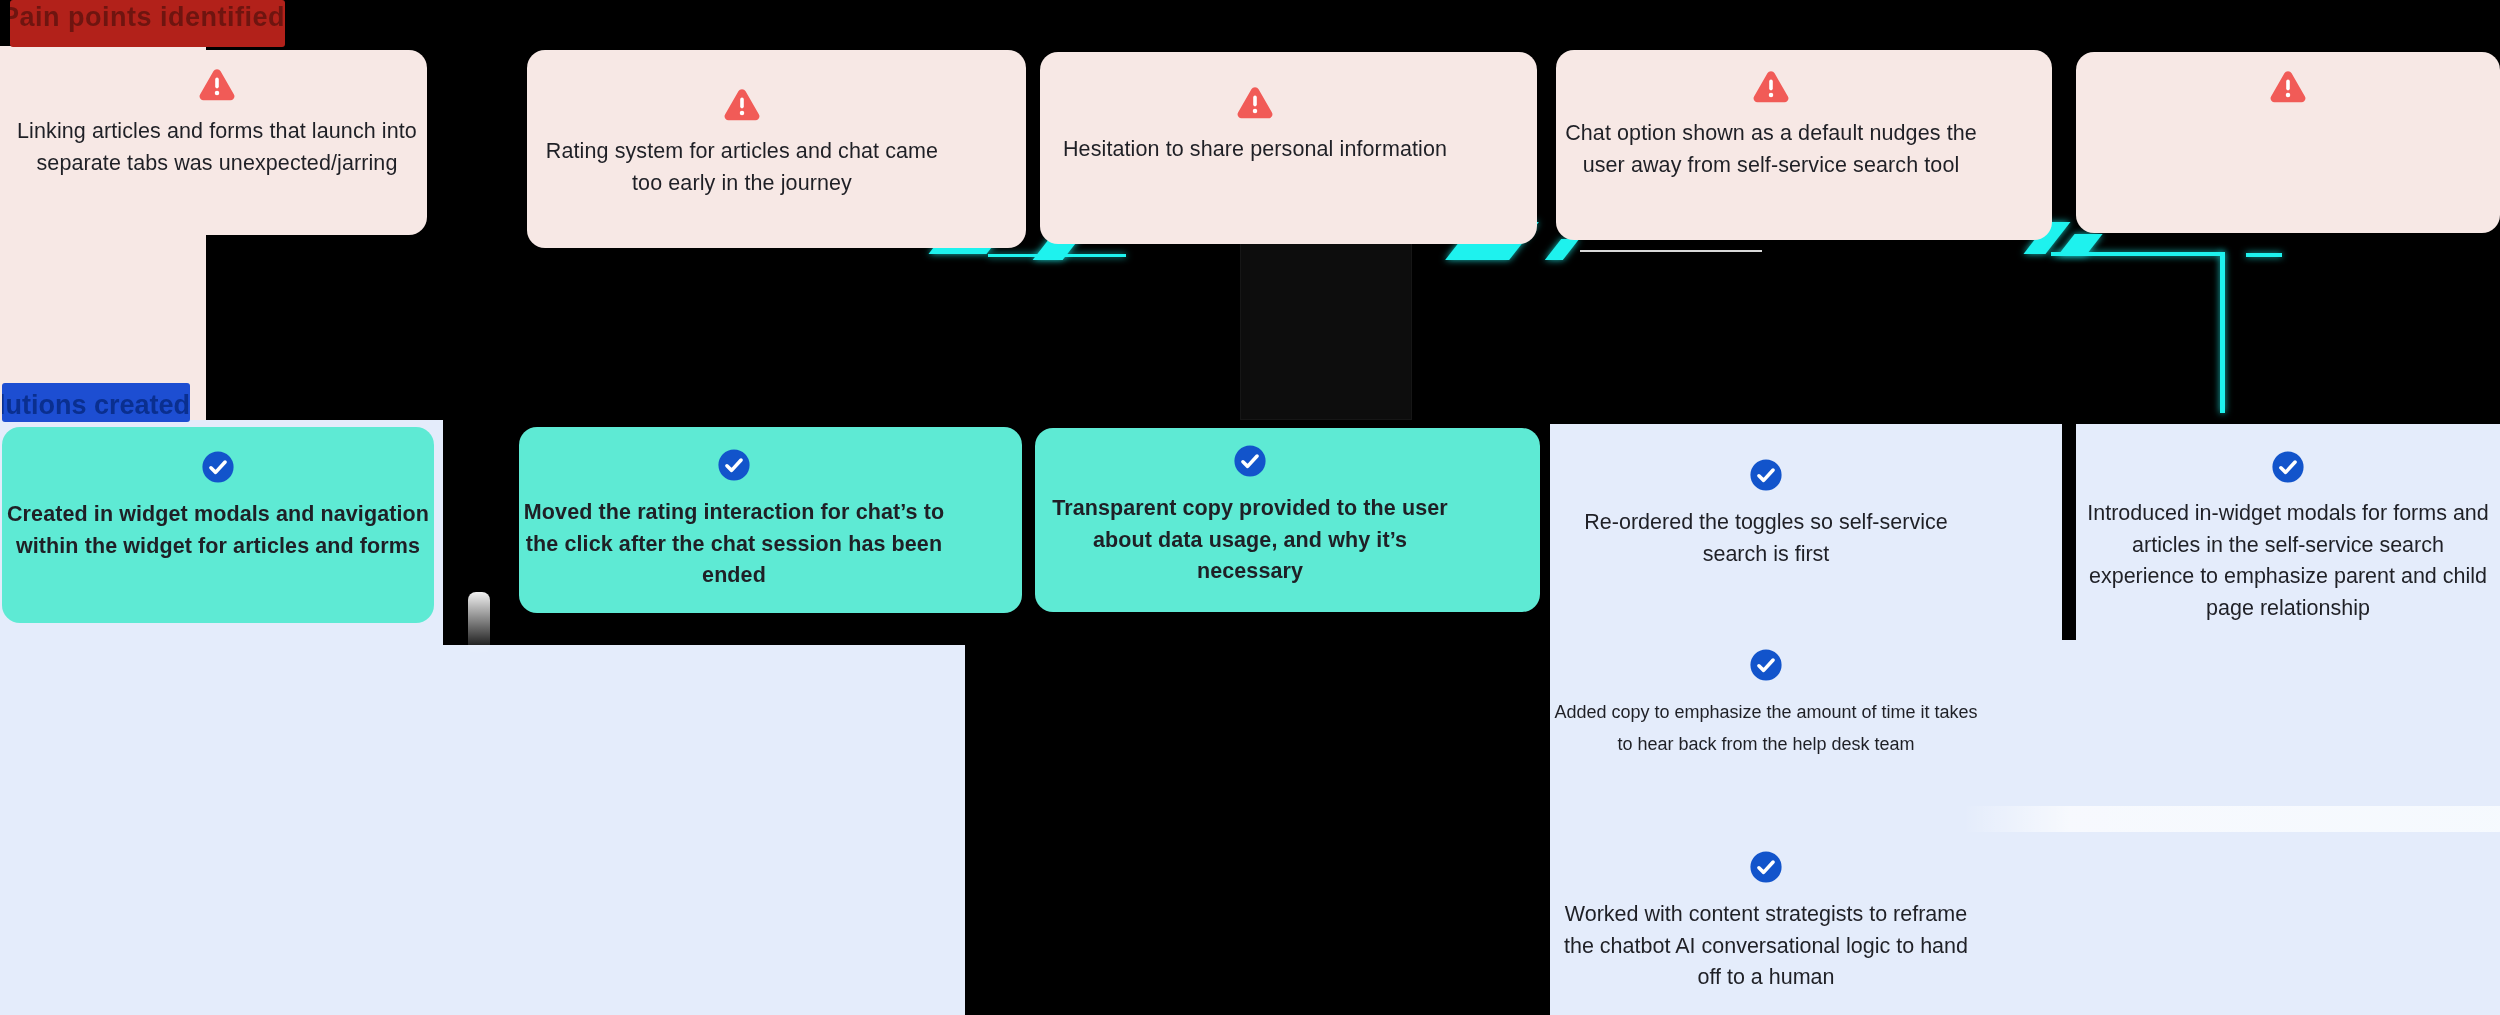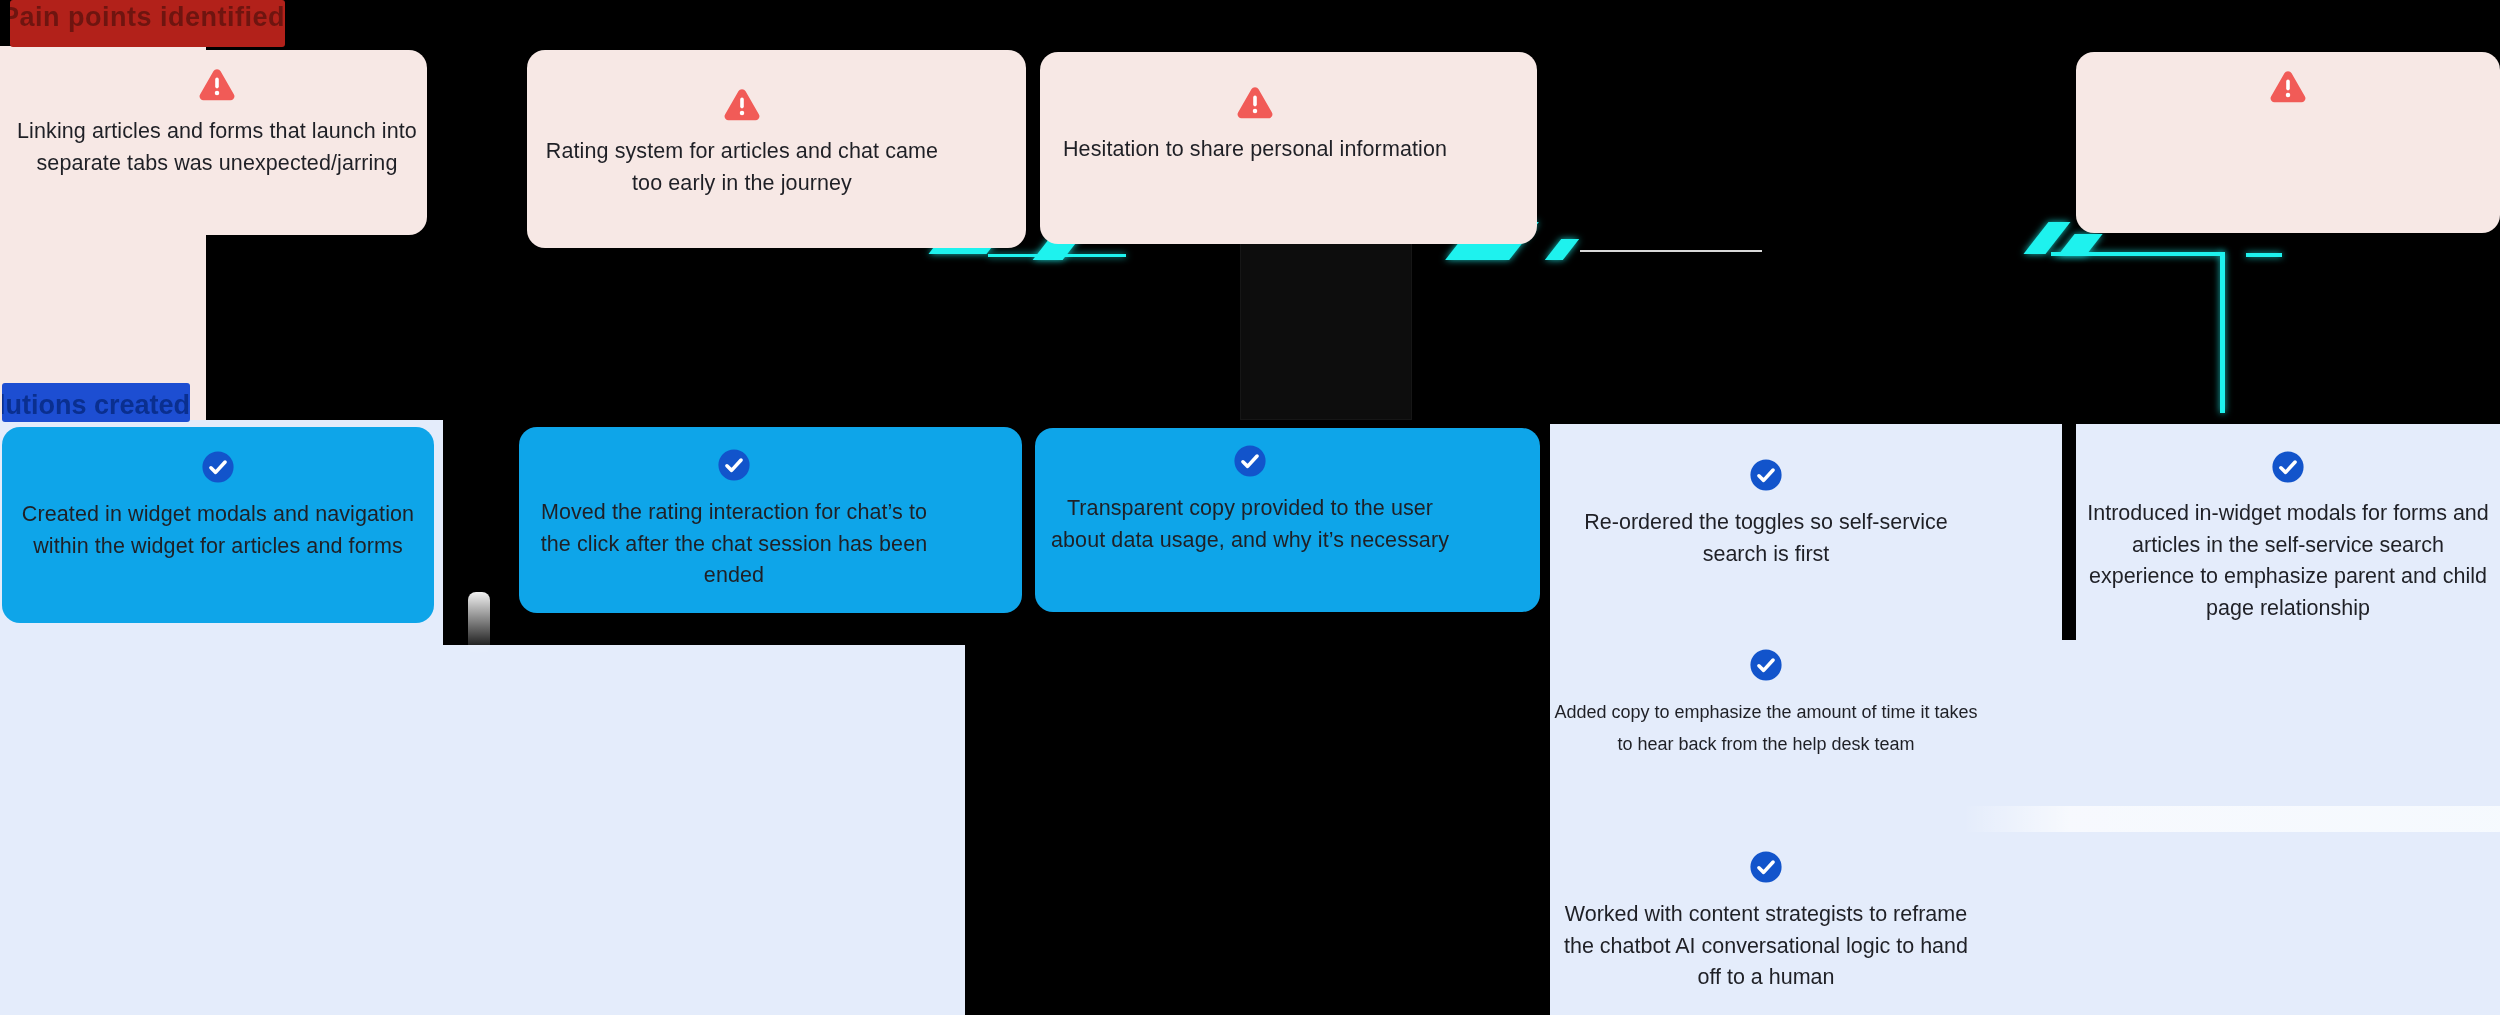--- a/index.html
+++ b/index.html
@@ -18,21 +18,21 @@
   
   .banner{display:flex;align-items:center;justify-content:flex-end;overflow:hidden;
           font-weight:bold;white-space:nowrap;border-radius:3px;}
   .banner.pain{background:#b2211a;color:#6e1510;font-size:27px;letter-spacing:.5px;}
   .banner.pain span{transform:translateY(-6px);}
   .banner.solution{background:#1d4ed2;color:#0a2f8f;font-size:27px;}
   .banner.solution span{transform:translateY(3px);}
   
   .card{border-radius:18px;box-sizing:border-box;}
   .card.pain{background:#f7e8e5;}
-  .card.solution{background:#0ea5e9;}
+  .card.solution{background:#5eead4;font-weight:bold;}
   .content{width:430px;max-width:100%;text-align:center;margin:0;}
   .content .txt{
     font-size:21.5px;line-height:31.5px;margin-top:15px;padding:0 4px;
     letter-spacing:.1px;
   }
   .icon-wrap{display:flex;justify-content:center;}
   .icon-wrap svg{display:block;}
   .sol-item{position:absolute;text-align:center;}
   
   .cy{background:#1ef2ee;box-shadow:0 0 7px rgba(30,242,238,.8);}
@@ -109,20 +109,32 @@
         <svg width="36" height="33" viewBox="0 0 24 22">
             <path d="M12 .8c1 0 1.9.5 2.4 1.4l8.9 15.4c1 1.7-.3 3.9-2.3 3.9H3c-2 0-3.3-2.2-2.3-3.9L9.6 2.2C10.1 1.3 11 .8 12 .8z" fill="#f15b57"></path>
             <rect x="10.8" y="6.4" width="2.4" height="7.2" rx="1.2" fill="#fff"></rect>
             <circle cx="12" cy="16.6" r="1.5" fill="#fff"></circle>
           </svg>
       </div>
       <div class="txt">Hesitation to share personal information</div>
     </div>
   </div>
 
+  <div class="abs card pain" style="left:1556px;top:50px;width:496px;height:190px;padding-top:20px;">
+    <div class="content">
+      <div class="icon-wrap">
+        <svg width="36" height="33" viewBox="0 0 24 22">
+            <path d="M12 .8c1 0 1.9.5 2.4 1.4l8.9 15.4c1 1.7-.3 3.9-2.3 3.9H3c-2 0-3.3-2.2-2.3-3.9L9.6 2.2C10.1 1.3 11 .8 12 .8z" fill="#f15b57"></path>
+            <rect x="10.8" y="6.4" width="2.4" height="7.2" rx="1.2" fill="#fff"></rect>
+            <circle cx="12" cy="16.6" r="1.5" fill="#fff"></circle>
+          </svg>
+      </div>
+      <div class="txt">Chat option shown as a default nudges the user away from self-service search tool</div>
+    </div>
+  </div>
 
   <div class="abs card pain" style="left:2076px;top:52px;width:424px;height:181px;padding-top:18px;">
     <div class="content" style="width:424px;">
       <div class="icon-wrap">
         <svg width="36" height="33" viewBox="0 0 24 22">
             <path d="M12 .8c1 0 1.9.5 2.4 1.4l8.9 15.4c1 1.7-.3 3.9-2.3 3.9H3c-2 0-3.3-2.2-2.3-3.9L9.6 2.2C10.1 1.3 11 .8 12 .8z" fill="#f15b57"></path>
             <rect x="10.8" y="6.4" width="2.4" height="7.2" rx="1.2" fill="#fff"></rect>
             <circle cx="12" cy="16.6" r="1.5" fill="#fff"></circle>
           </svg>
       </div>

